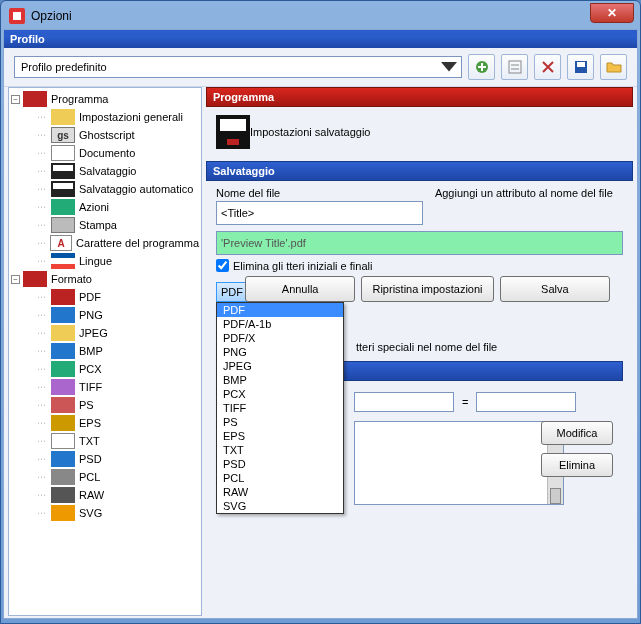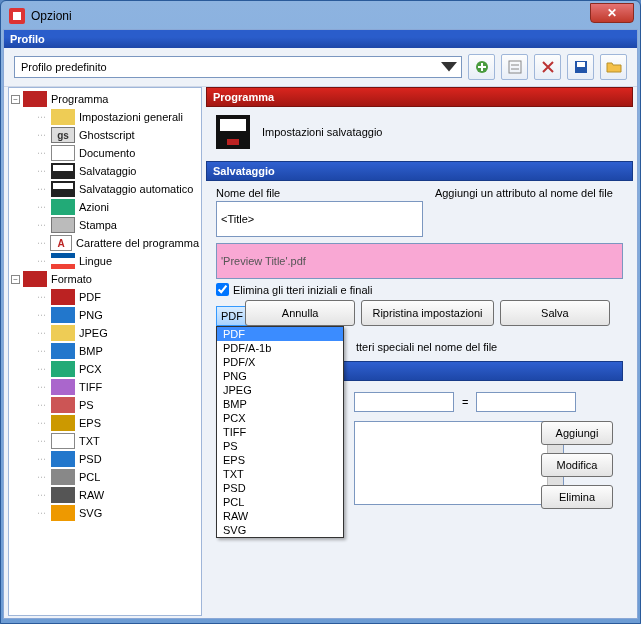--- a/index.html
+++ b/index.html
@@ -113,41 +113,41 @@
     background:#eef2f8;
     overflow:hidden;
   }
   .section-hdr {
     background: linear-gradient(to bottom, #d9251e, #a31712);
     color:#fff; font-weight:bold;
     padding:3px 6px;
     border:1px solid #7a110d;
   }
   .section-body { padding: 8px 10px; }
-  .prog-row { display:flex; align-items:center; gap:12px; }
+  .prog-row { display:flex; align-items:center; }
   .disk-icon { width:34px; height:34px; background:#111; position:relative; }
   .disk-icon::after{content:"";position:absolute;top:4px;left:4px;right:4px;height:12px;background:#fff;}
   .disk-icon::before{content:"";position:absolute;bottom:4px;left:11px;width:12px;height:6px;background:#b22;}
   .blue-hdr {
     background: linear-gradient(to bottom, #2f60d0, #1d47a8);
     color:#fff; font-weight:bold;
     padding:3px 6px;
     border:1px solid #173a88;
     margin-top: 4px;
   }
   .form-area { padding: 6px 10px 10px 10px; position:relative; }
   .row { display:flex; gap:12px; margin-bottom:6px; }
   .col { flex:1; display:flex; flex-direction:column; gap:2px; }
   .lbl { font-size:11px; }
   .textbox {
-    height:36px; border:1px solid #7b97c0; background:#fff;
+    height:24px; border:1px solid #7b97c0; background:#fff;
     padding:2px 4px; font-size:11px; width:100%;
     display:flex; align-items:center;
   }
-  .readonly { background:#f9a8d4; color:#555; }
+  .readonly { background:#86efac; color:#555; }
   .combo {
     height:20px; border:1px solid #7b97c0; background:#fff;
     display:flex; align-items:center; justify-content:space-between;
     padding:0 2px 0 4px; font-size:11px;
   }
   .combo .arrow { width:16px; height:16px; display:flex; align-items:center; justify-content:center; background:linear-gradient(#eee,#ccc); border:1px solid #999; }
   .check { display:flex; align-items:center; gap:4px; margin: 4px 0 10px 0;}
   .check input { width:13px; height:13px; }
   .format-combo-wrap { position:relative; width: 128px; }
   .format-combo {
@@ -447,21 +447,20 @@
             <div class="smallbox"></div>
             <span>=</span>
             <div class="smallbox"></div>
           </div>
 
           <div class="list-box">
             <div class="scroll"></div>
           </div>
 
           <div class="side-btns">
-            <div class="btn">Aggiungi</div>
             <div class="btn">Modifica</div>
             <div class="btn">Elimina</div>
           </div>
 
           <div class="bottom-bar">
             <div class="bottom-btn underline-first">Annulla</div>
             <div class="bottom-btn underline-first">Ripristina impostazioni</div>
             <div class="bottom-btn underline-first">Salva</div>
           </div>
         </div>

